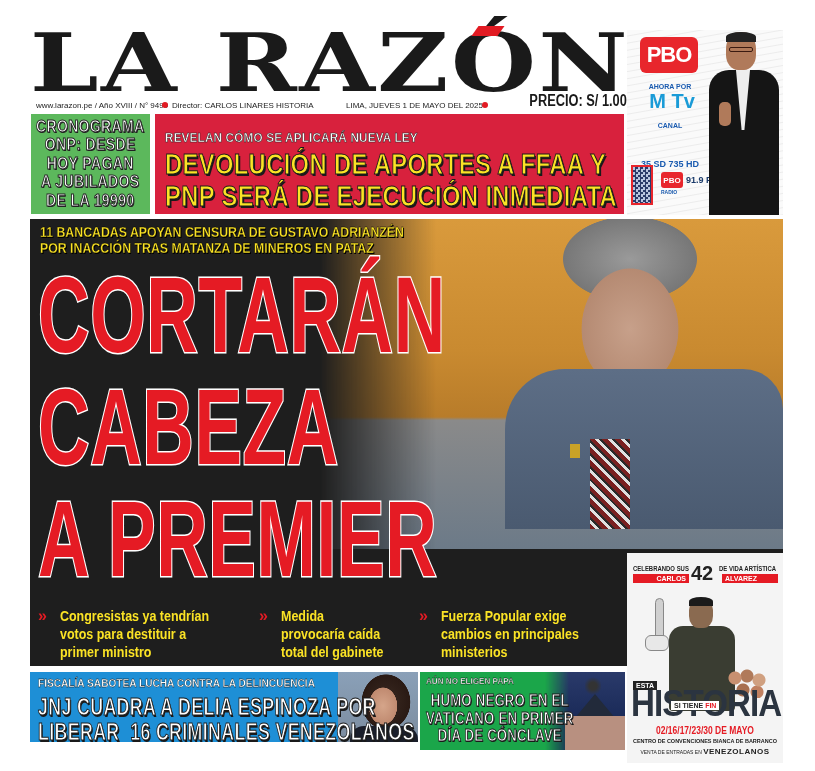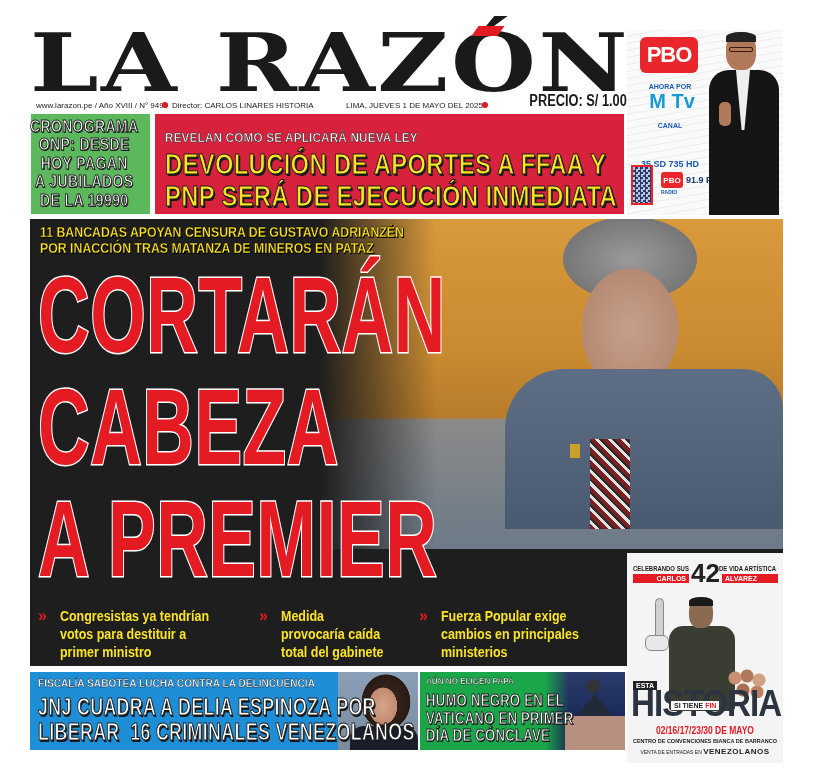--- a/index.html
+++ b/index.html
@@ -61,21 +61,21 @@
     .pbo-host-head { position: absolute; left: 17px; top: 0; width: 30px; height: 38px; background: #b07a5a; border-radius: 45% 45% 40% 40%; }
     .pbo-host-hair { position: absolute; left: 17px; top: 0; width: 30px; height: 10px; background: #222; border-radius: 50% 50% 0 0; }
     .pbo-host-glasses { position: absolute; left: 20px; top: 15px; width: 24px; height: 5px; border: 1.5px solid #3a1a10; border-radius: 2px; }
     .pbo-host-body { position: absolute; left: 0; top: 38px; width: 70px; height: 145px; background: #151515; border-radius: 20px 20px 0 0; }
     .pbo-host-shirt { position: absolute; left: 27px; top: 38px; width: 14px; height: 60px; background: #eeeeee; clip-path: polygon(0 0,100% 0,60% 100%,40% 100%); }
     .pbo-host-hand { position: absolute; left: 10px; top: 70px; width: 12px; height: 24px; background: #b07a5a; border-radius: 5px; }
 
     
     .box-onp {
       position: absolute; left: 31px; top: 114px; width: 119px; height: 100px;
-      background: #5cb85c; display: flex; align-items: center; justify-content: flex-end;
+      background: #5cb85c; display: flex; align-items: center; justify-content: center;
       text-align: center;
     }
     .box-onp-text {
       font-weight: 900; font-size: 17px; line-height: 18.5px; color: #fff;
       -webkit-text-stroke: 1px #222; text-shadow: 1px 1px 0 #222;
       transform: scaleX(0.82); white-space: pre-line; letter-spacing: 0.5px;
     }
 
     
     .box-ffaa {
@@ -139,41 +139,41 @@
       white-space: pre; transform: scaleX(0.86); transform-origin: left;
     }
 
     
     .ad-show {
       position: absolute; left: 627px; top: 553px; width: 156px; height: 210px;
       background: #f4f4f4; overflow: hidden;
     }
     .show-row1 { position: absolute; left: 6px; top: 12px; font-size: 7px; font-weight: 900; color: #222; white-space: nowrap; transform: scaleX(0.85); transform-origin: left; }
     .show-row1b { position: absolute; left: 92px; top: 12px; font-size: 7px; font-weight: 900; color: #222; white-space: nowrap; transform: scaleX(0.85); transform-origin: left; }
-    .show-42 { position: absolute; left: 64px; top: 7px; font-size: 26px; font-weight: 900; color: #222; line-height: 26px; }
+    .show-42 { position: absolute; left: 64px; top: 7px; font-size: 20px; font-weight: 900; color: #222; line-height: 26px; }
     .show-name1 { position: absolute; left: 6px; top: 21px; width: 56px; height: 9px; background: #e51b24; color: #fff; font-size: 7px; font-weight: 900; text-align: right; padding-right: 3px; line-height: 9px; }
     .show-name2 { position: absolute; left: 95px; top: 21px; width: 56px; height: 9px; background: #e51b24; color: #fff; font-size: 7px; font-weight: 900; padding-left: 3px; line-height: 9px; }
     .show-figure-head { position: absolute; left: 62px; top: 45px; width: 24px; height: 30px; background: #8a6a50; border-radius: 40%; }
     .show-figure-hair { position: absolute; left: 62px; top: 44px; width: 24px; height: 9px; background: #1a1a1a; border-radius: 50% 50% 0 0; }
     .show-figure-body { position: absolute; left: 42px; top: 73px; width: 66px; height: 85px; background: #3a3d32; border-radius: 14px 14px 4px 4px; }
     .show-saw-blade { position: absolute; left: 28px; top: 45px; width: 9px; height: 40px; background: #d0d0d0; border-radius: 6px 6px 0 0; border: 1px solid #888; }
     .show-saw-body { position: absolute; left: 18px; top: 82px; width: 24px; height: 16px; background: #e8e8e8; border-radius: 6px; border: 1px solid #888; }
     .show-heads { position: absolute; left: 100px; top: 115px; width: 42px; height: 30px; background: radial-gradient(circle at 8px 10px, #c89070 6px, transparent 7px), radial-gradient(circle at 20px 8px, #b07a5a 6px, transparent 7px), radial-gradient(circle at 32px 12px, #d0a080 6px, transparent 7px), radial-gradient(circle at 16px 22px, #a87050 6px, transparent 7px), radial-gradient(circle at 30px 24px, #c08060 6px, transparent 7px); }
     .show-esta { position: absolute; left: 6px; top: 128px; background: #222; color: #fff; font-size: 7px; font-weight: 900; padding: 0 3px; line-height: 9px; }
     .show-historia { position: absolute; left: 4px; top: 133px; font-size: 36px; font-weight: 900; color: #2b3440; letter-spacing: -1px; line-height: 36px; transform: scaleX(0.92); transform-origin: left; }
     .show-sitiene { position: absolute; left: 44px; top: 148px; background: #fff; font-size: 7px; font-weight: 900; color: #222; padding: 0 3px; line-height: 9px; }
     .show-sitiene b { color: #e51b24; }
     .show-dates { position: absolute; left: 0; top: 172px; width: 156px; text-align: center; font-size: 10px; font-weight: 900; color: #e51b24; transform: scaleX(0.85); }
     .show-venue { position: absolute; left: 0; top: 185px; width: 156px; text-align: center; font-size: 5.5px; font-weight: bold; color: #222; }
     .show-tickets { position: absolute; left: 0; top: 194px; width: 156px; text-align: center; font-size: 5px; color: #222; white-space: nowrap; }
     .show-tickets b { font-size: 8px; font-weight: 900; letter-spacing: 0.5px; }
 
     
     .box-jnj {
-      position: absolute; left: 30px; top: 672px; width: 388px; height: 78px;
+      position: absolute; left: 30px; top: 672px; width: 388px; height: 70px;
       background: #1e8fd6; overflow: hidden;
     }
     .box-jnj-photo {
       position: absolute; right: 0; top: 0; width: 80px; height: 78px;
       background: radial-gradient(ellipse 20px 26px at 45px 34px, #d5a58a 0%, #c08a70 70%, transparent 72%),
                   radial-gradient(ellipse 30px 34px at 48px 30px, #3a2a22 0%, #2a1a14 80%, transparent 82%),
                   linear-gradient(180deg, #8aa0b8 0%, #7a8a9c 100%);
     }
     .box-jnj-jacket { position: absolute; right: 0; top: 54px; width: 68px; height: 26px; background: #1a1e2a; border-radius: 14px 14px 0 0; }
     .box-jnj-kicker {
@@ -182,21 +182,21 @@
     }
     .box-jnj-headline {
       position: absolute; left: 8px; top: 22px; font-weight: 900; font-size: 24px; line-height: 25px; color: #fff;
       -webkit-text-stroke: 1px #1a1a1a; text-shadow: 1.5px 1.5px 0 #1a1a1a;
       white-space: pre; transform: scaleX(0.74); transform-origin: left; letter-spacing: 0.5px;
     }
 
     
     .box-papa {
       position: absolute; left: 420px; top: 672px; width: 205px; height: 78px;
-      background: #1ba64a; overflow: hidden;
+      background: #1ba64a; overflow: hidden; text-align: center;
     }
     .box-papa-photo {
       position: absolute; right: 0; top: 0; width: 80px; height: 78px;
       background: linear-gradient(180deg, #2a3a6a 0%, #1a2a58 60%, #1a2a58 100%);
       -webkit-mask-image: linear-gradient(90deg, transparent 0%, #000 30%);
       mask-image: linear-gradient(90deg, transparent 0%, #000 30%);
     }
     .box-papa-building { position: absolute; right: 0; top: 44px; width: 60px; height: 34px; background: #b89080; }
     .box-papa-roof { position: absolute; right: 10px; top: 22px; width: 40px; height: 24px; background: #222a3a; clip-path: polygon(50% 0, 100% 100%, 0 100%); }
     .box-papa-smoke { position: absolute; right: 24px; top: 4px; width: 16px; height: 20px; background: radial-gradient(circle, #333 30%, transparent 70%); }

